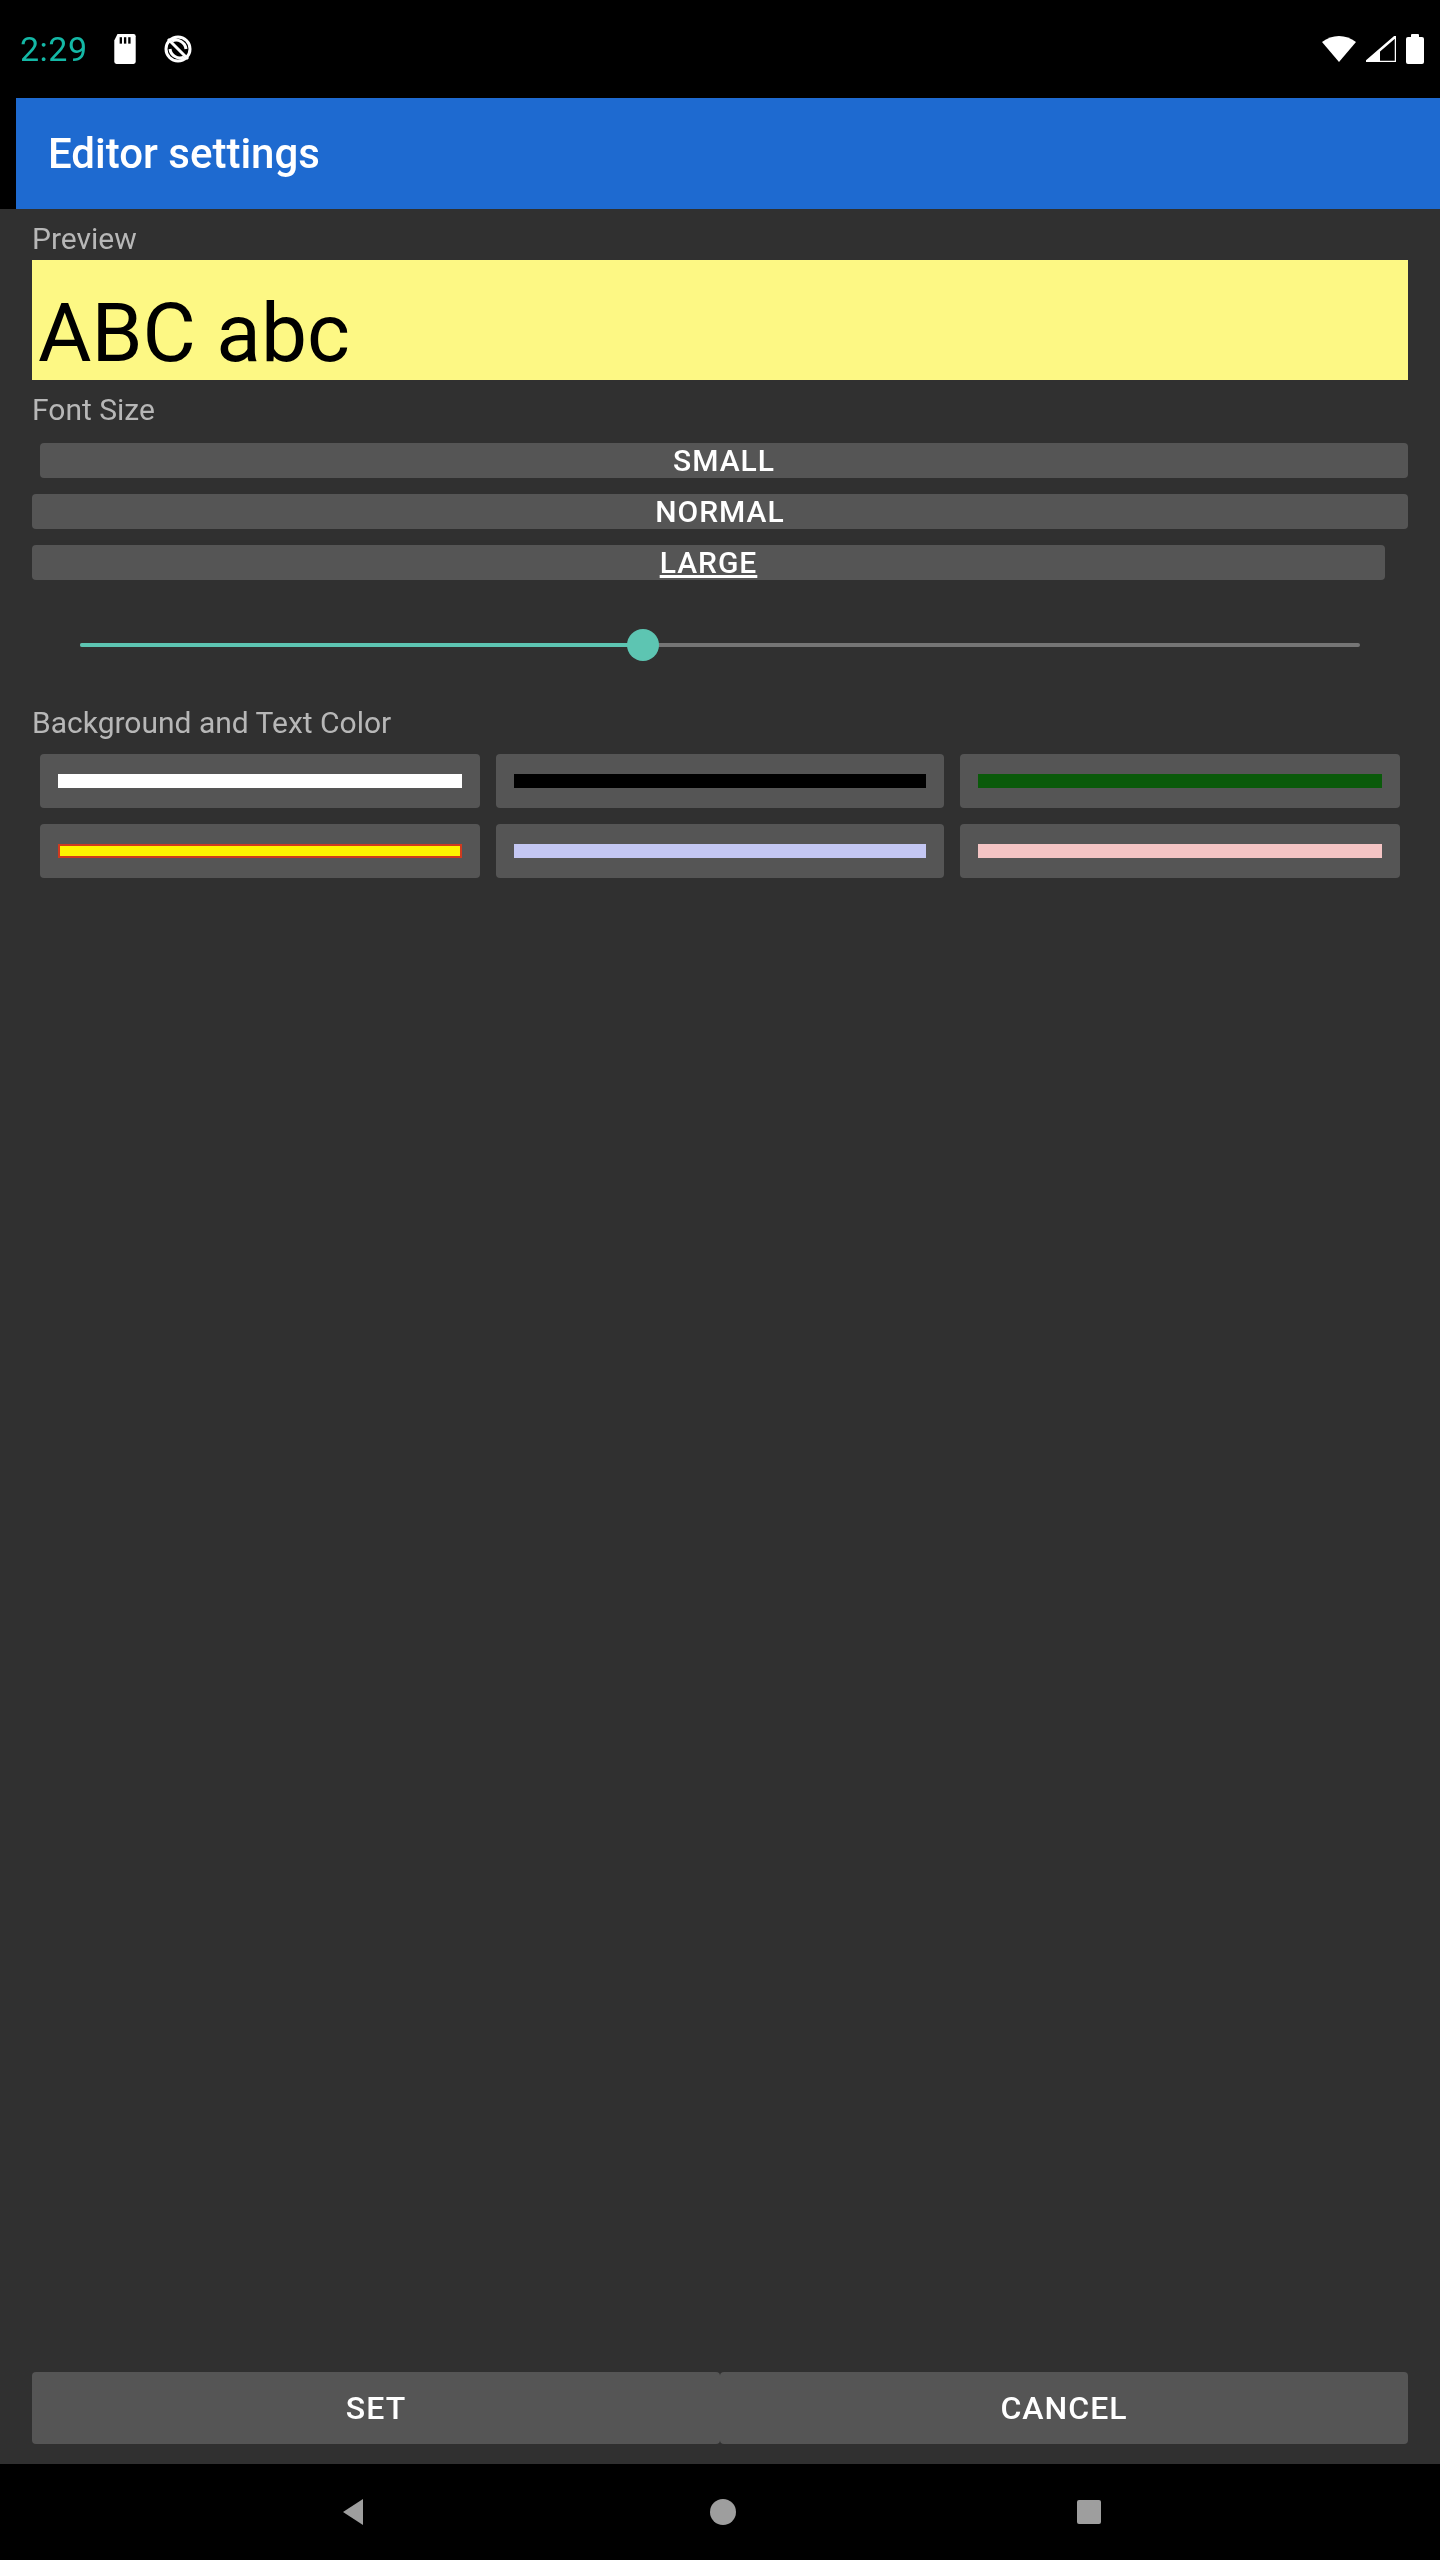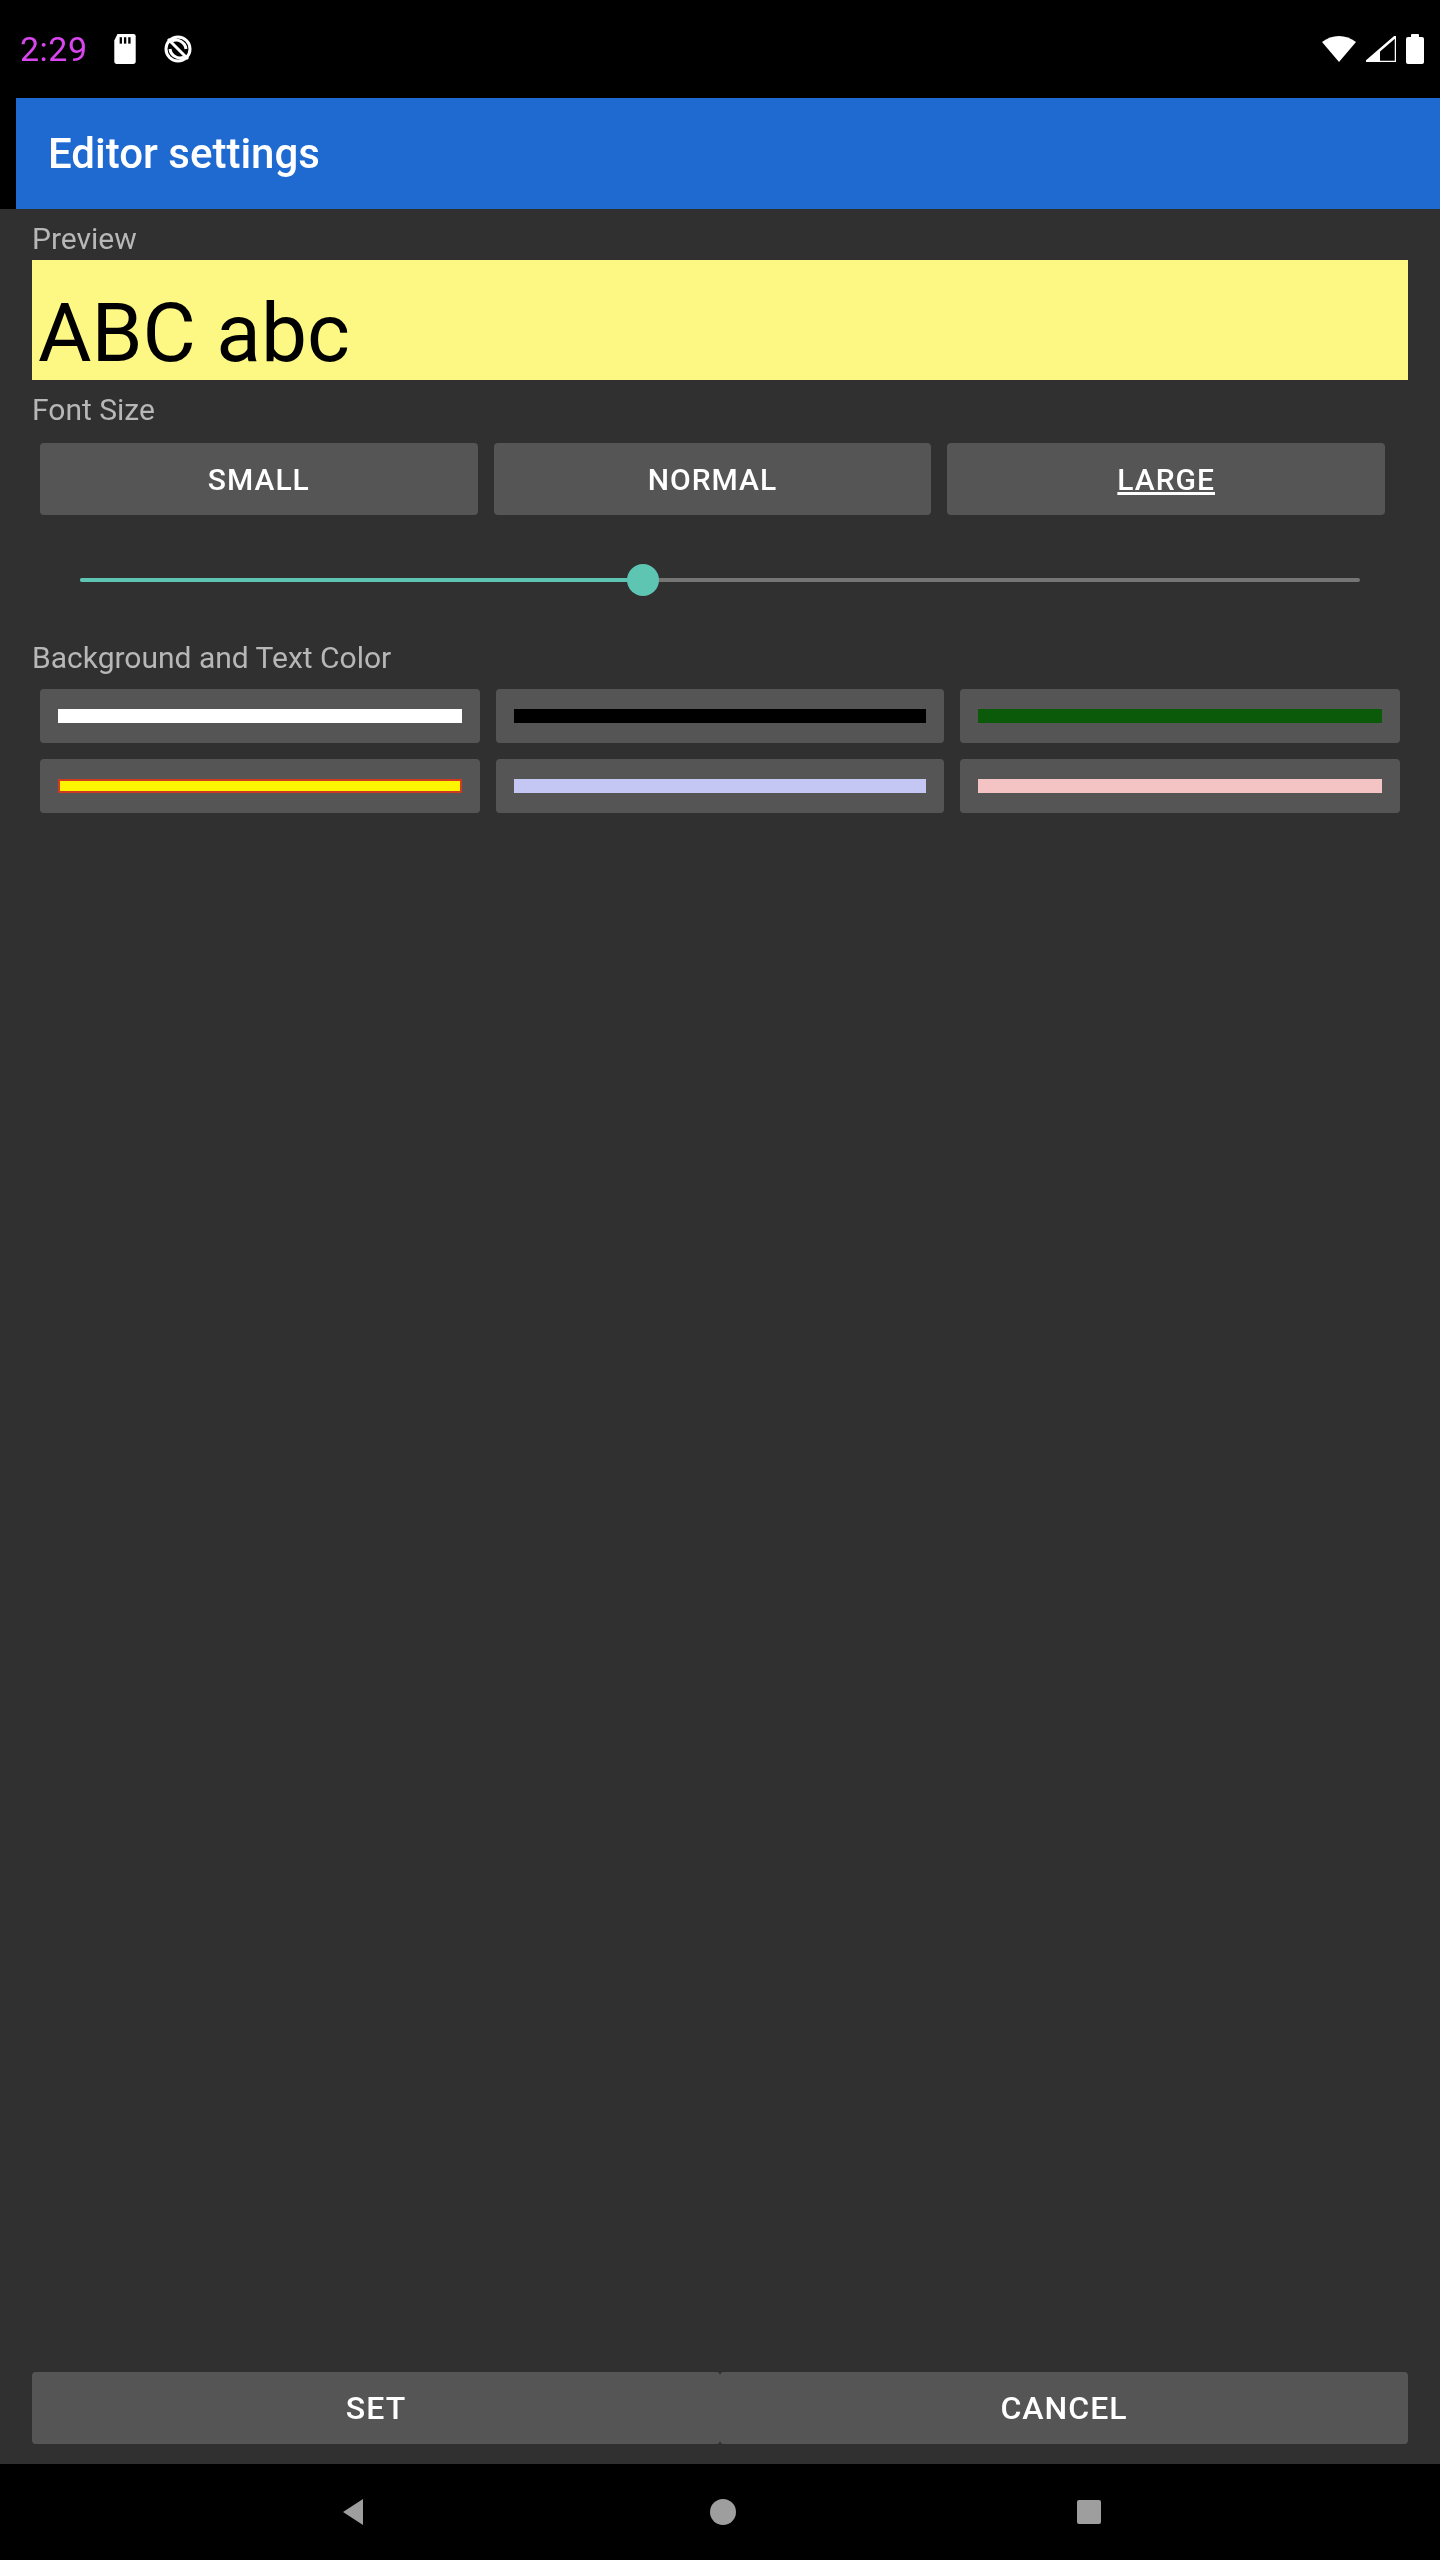--- a/index.html
+++ b/index.html
@@ -11,21 +11,21 @@
     overflow: hidden;
     -webkit-font-smoothing: antialiased;
   }
 
   
   .status-bar {
     position: absolute;
     top: 0; left: 0; right: 0;
     height: 98px;
     background: #000;
-    color: #d946ef;
+    color: #14b8a6;
     display: flex;
     justify-content: space-between;
     align-items: center;
     padding: 0 16px 0 20px;
   }
   .status-left { display: flex; align-items: center; gap: 24px; }
   .status-time { font-size: 34px; font-weight: 400; letter-spacing: 0.5px; }
   .status-right { display: flex; align-items: center; gap: 10px; }
   .status-icon svg { display: block; }
 
@@ -74,20 +74,21 @@
     overflow: hidden;
     display: flex;
     align-items: flex-end;
   }
 
   
   .btn-row {
     display: flex;
     gap: 16px;
     margin-top: 12px;
+    flex-direction: column;
   }
   .btn-row > .md-btn { flex: 1; }
   .md-btn {
     background: #555;
     color: #fff;
     font-size: 30px;
     font-weight: 500;
     letter-spacing: 1px;
     border: none;
     height: 72px;

